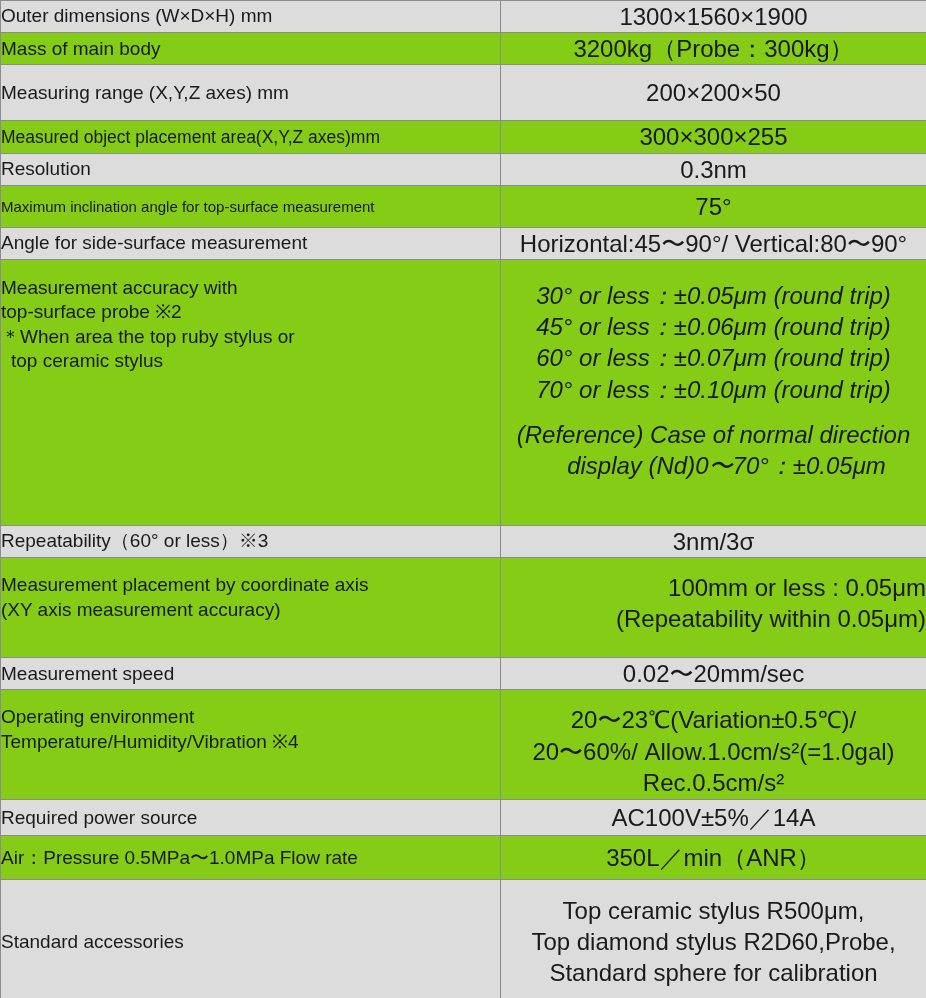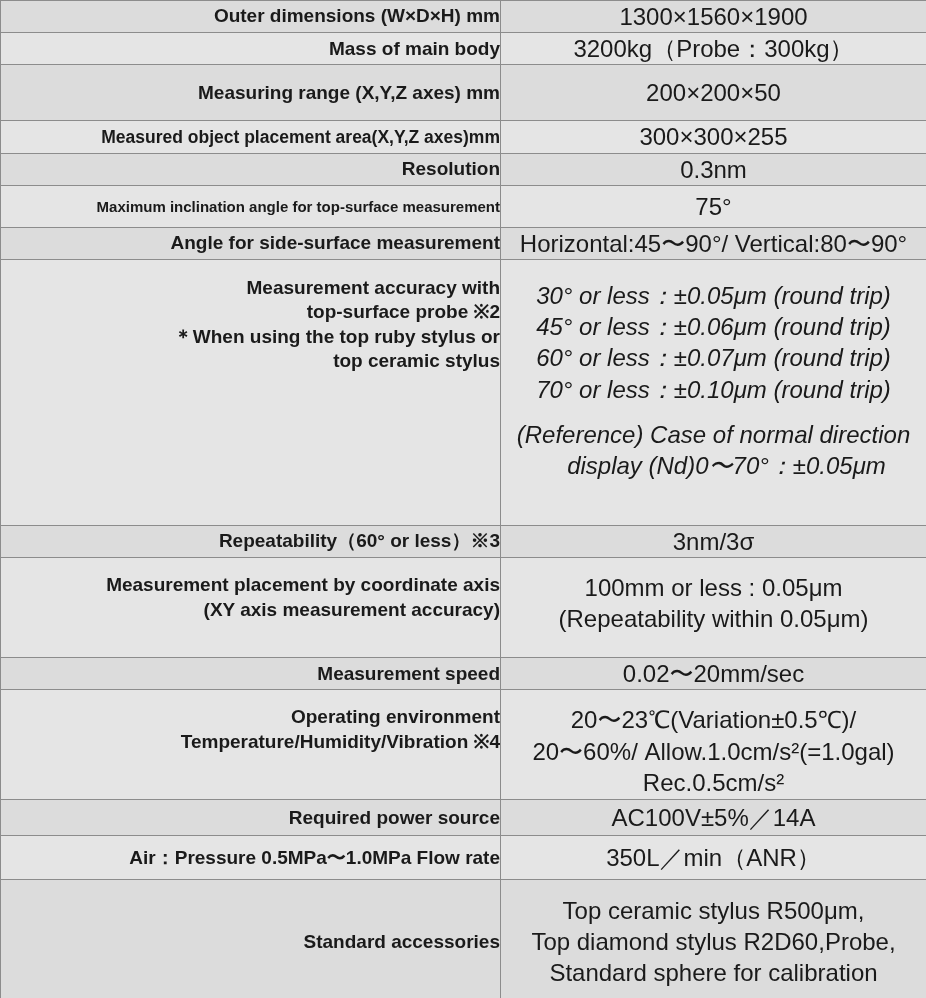--- a/index.html
+++ b/index.html
@@ -20,29 +20,28 @@
   #spec-table col.c-label { width: 500px; }
   #spec-table col.c-value { width: 426px; }
 
   #spec-table td {
     border: 1px solid #8c8c8c;
     vertical-align: middle;
     padding: 0;
   }
   td.label {
     padding: 3px 6px 3px 14px;
-    text-align: right;
-    font-weight: bold;
+    text-align: left;
   }
   td.value {
     padding: 3px 8px;
     text-align: center;
   }
   .row-grey td { background: #dcdcdc; }
-  .row-white td { background: #e5e5e5; }
+  .row-white td { background: #84cc16; }
 
   .fs-base { font-size: 19px; line-height: 1.28; }
   .fs-sm   { font-size: 17.5px; line-height: 1.28; margin-left: 32px; }
   .fs-xs   { font-size: 15px; line-height: 1.28; }
   .fs-val  { font-size: 24px; line-height: 1.3; }
   .ml { display: block; }
   .ind1 { padding-left: 0; }
   .ind2 { padding-left: 10px; }
   .ind3 { padding-left: 26px; }
   .blankline { display: block; height: 14px; }
@@ -93,21 +92,21 @@
 
     <tr class="row-grey" style="height:29px">
       <td class="label fs-base">Angle for side-surface measurement</td>
       <td class="value fs-val">Horizontal:45〜90°/ Vertical:80〜90°</td>
     </tr>
 
     <tr class="row-white" style="height:266px">
       <td class="label fs-base tall-pad" style="vertical-align:top; padding-top:16px;">
         <span class="ml ind1">Measurement accuracy with</span>
         <span class="ml ind1">top-surface probe ※2</span>
-        <span class="ml ind1">＊When using the top ruby stylus or</span>
+        <span class="ml ind1">＊When area the top ruby stylus or</span>
         <span class="ml ind2">top ceramic stylus</span>
       </td>
       <td class="value fs-val multi tall-pad" style="vertical-align:top; padding-top:20px;font-style:italic;">
         <span class="ml">30° or less：±0.05μm (round trip)</span>
         <span class="ml">45° or less：±0.06μm (round trip)</span>
         <span class="ml">60° or less：±0.07μm (round trip)</span>
         <span class="ml">70° or less：±0.10μm (round trip)</span>
         <span class="blankline"></span>
         <span class="ml">(Reference) Case of normal direction</span>
         <span class="ml ind3">display (Nd)0〜70°：±0.05μm</span>
@@ -117,21 +116,21 @@
     <tr class="row-grey" style="height:32px">
       <td class="label fs-base">Repeatability（60° or less）※3</td>
       <td class="value fs-val">3nm/3σ</td>
     </tr>
 
     <tr class="row-white" style="height:100px">
       <td class="label fs-base lbl-2line" style="vertical-align:top; padding-top:14px;">
         <span class="ml">Measurement placement by coordinate axis</span>
         <span class="ml">(XY axis measurement accuracy)</span>
       </td>
-      <td class="value fs-val multi" style="vertical-align:top; padding-top:14px;">
+      <td class="value fs-val multi" style="vertical-align:top; padding-top:14px;text-align:right;">
         <span class="ml">100mm or less : 0.05μm</span>
         <span class="ml">(Repeatability within 0.05μm)</span>
       </td>
     </tr>
 
     <tr class="row-grey" style="height:32px">
       <td class="label fs-base">Measurement speed</td>
       <td class="value fs-val">0.02〜20mm/sec</td>
     </tr>
 

